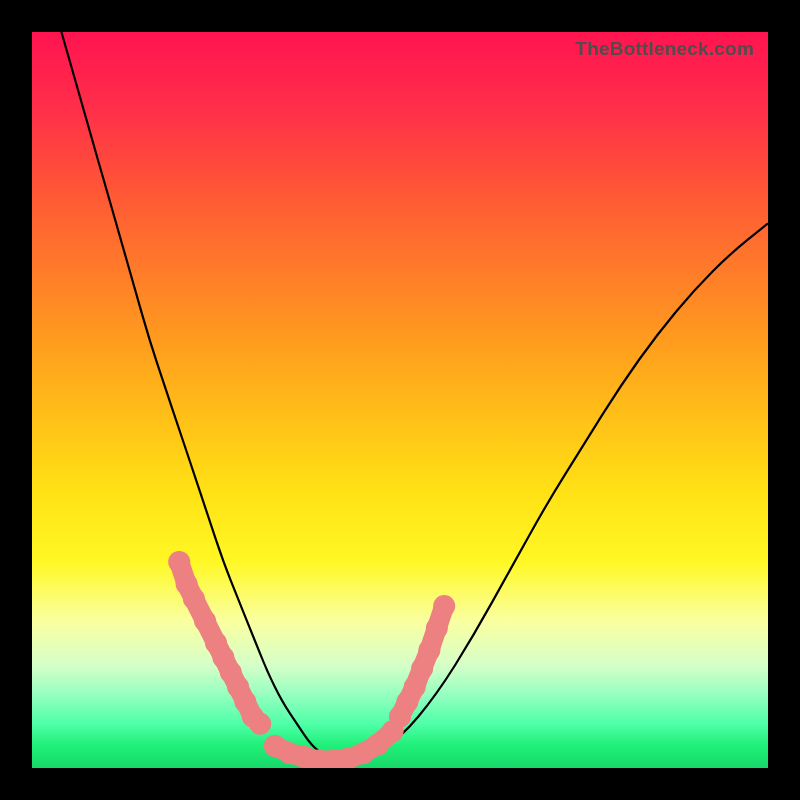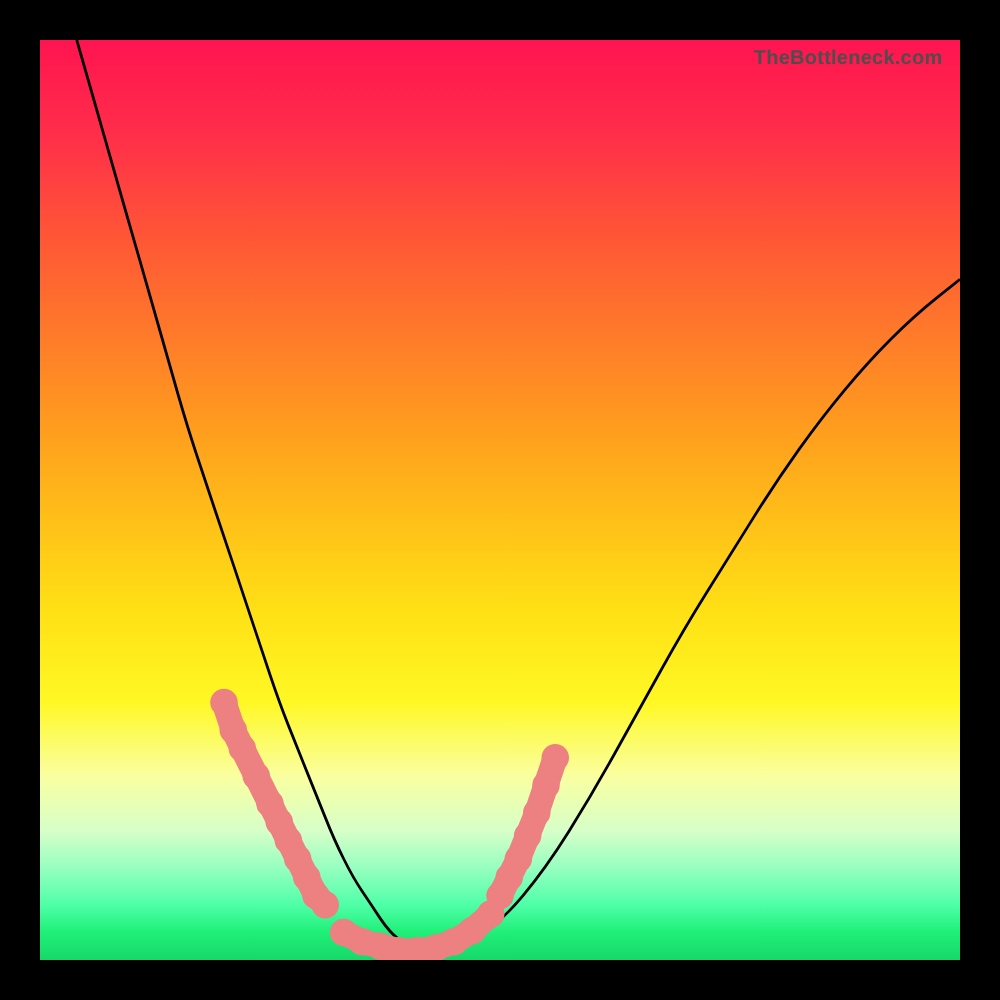--- a/index.html
+++ b/index.html
@@ -31,21 +31,21 @@
       #4fffa8 94%,
       #1fef78 97%,
       #17d86a 100%
     );
   }
   .watermark {
     position: absolute;
     top: 6px;
     right: 14px;
     font-family: Arial, Helvetica, sans-serif;
-    font-size: 16px;
+    font-size: 19px;
     font-weight: 600;
     color: #4e4e4e;
     letter-spacing: 0.2px;
     user-select: none;
   }
   svg.curve {
     position: absolute;
     top: 0; left: 0;
     width: 736px;
     height: 736px;

